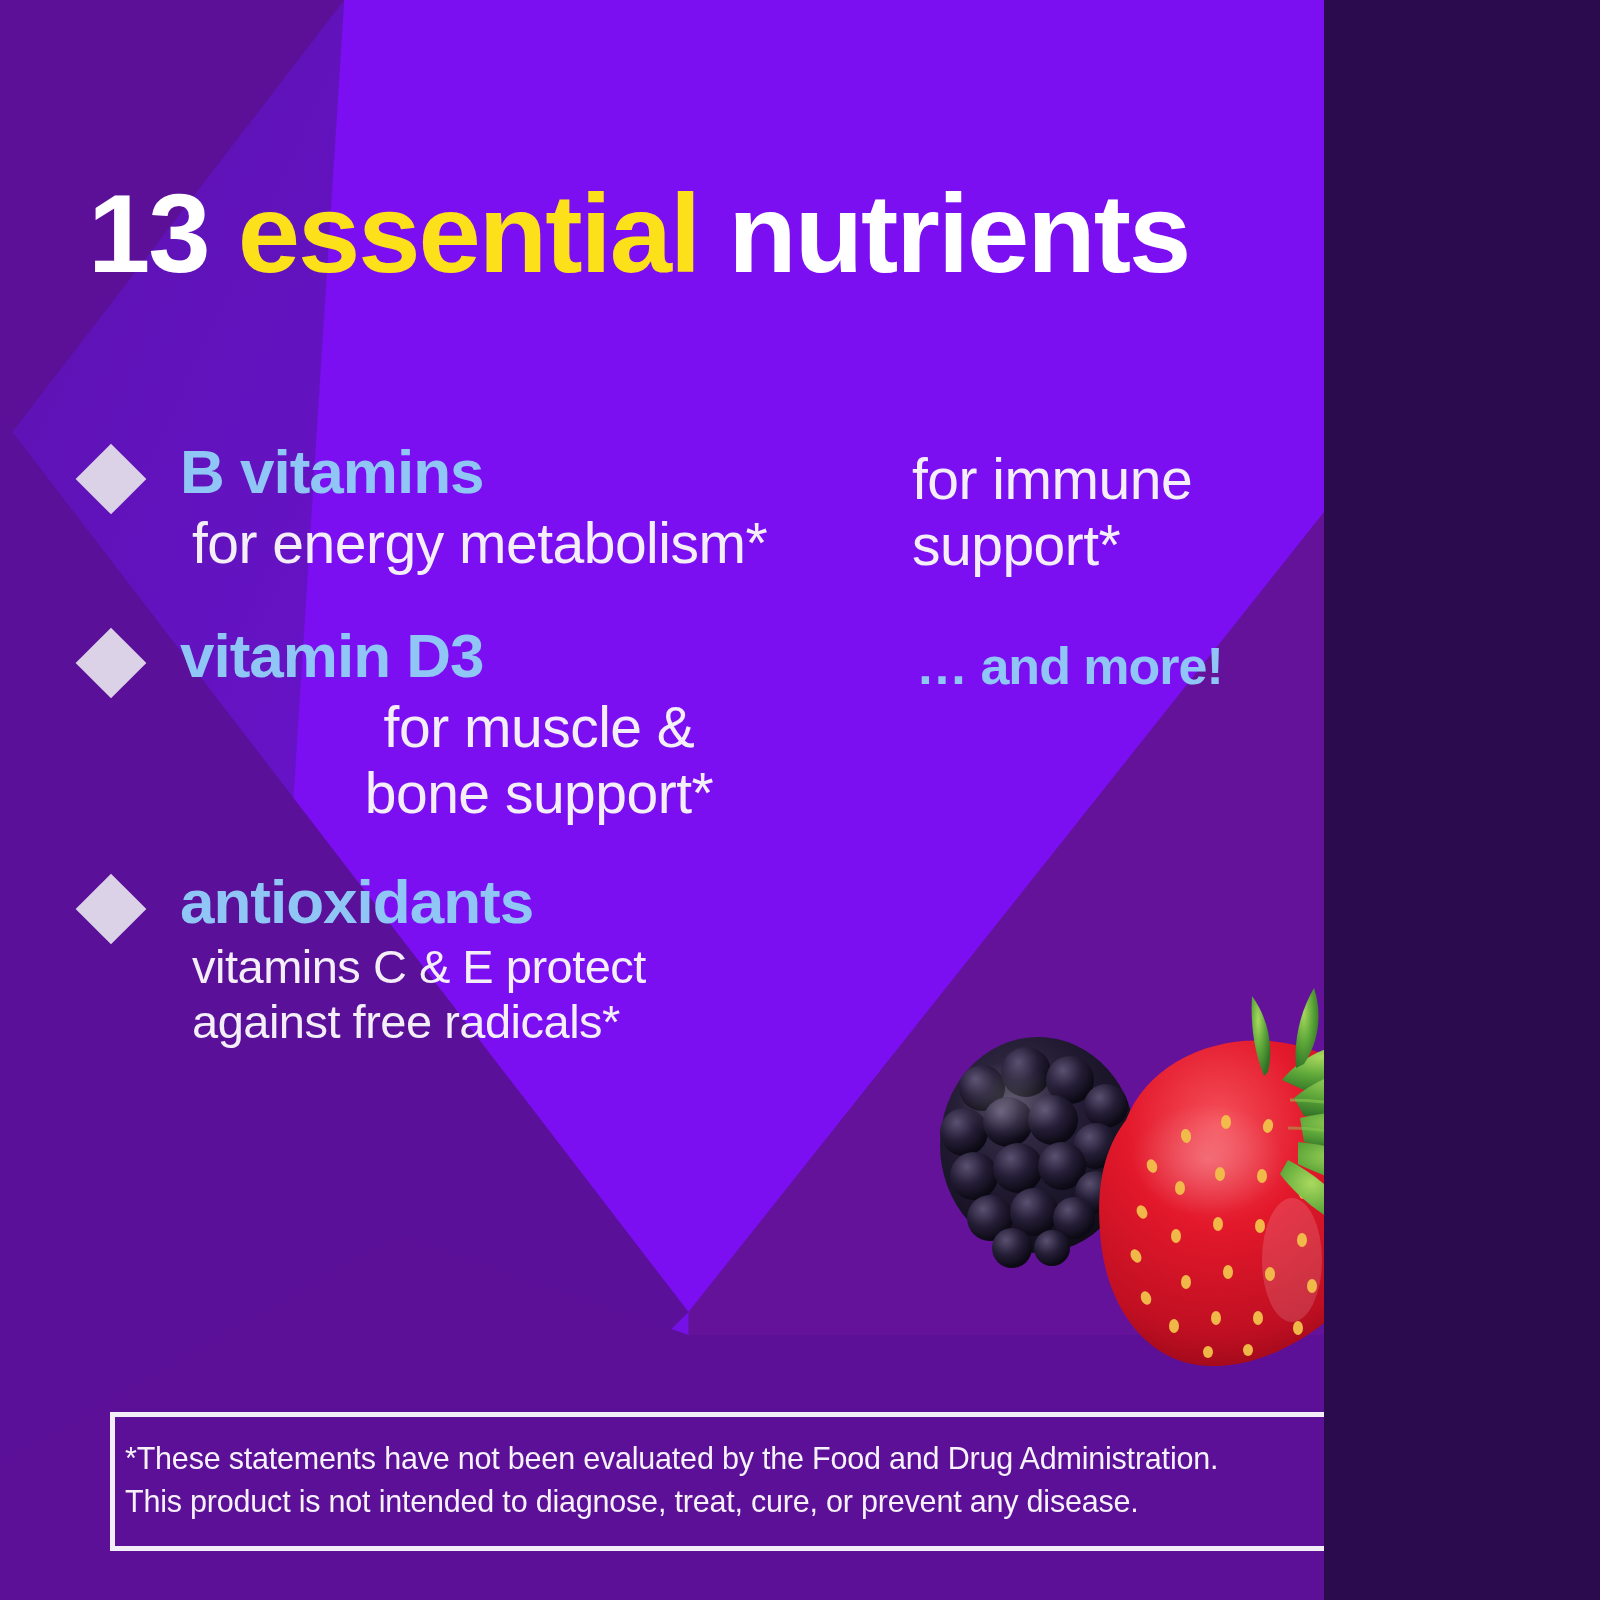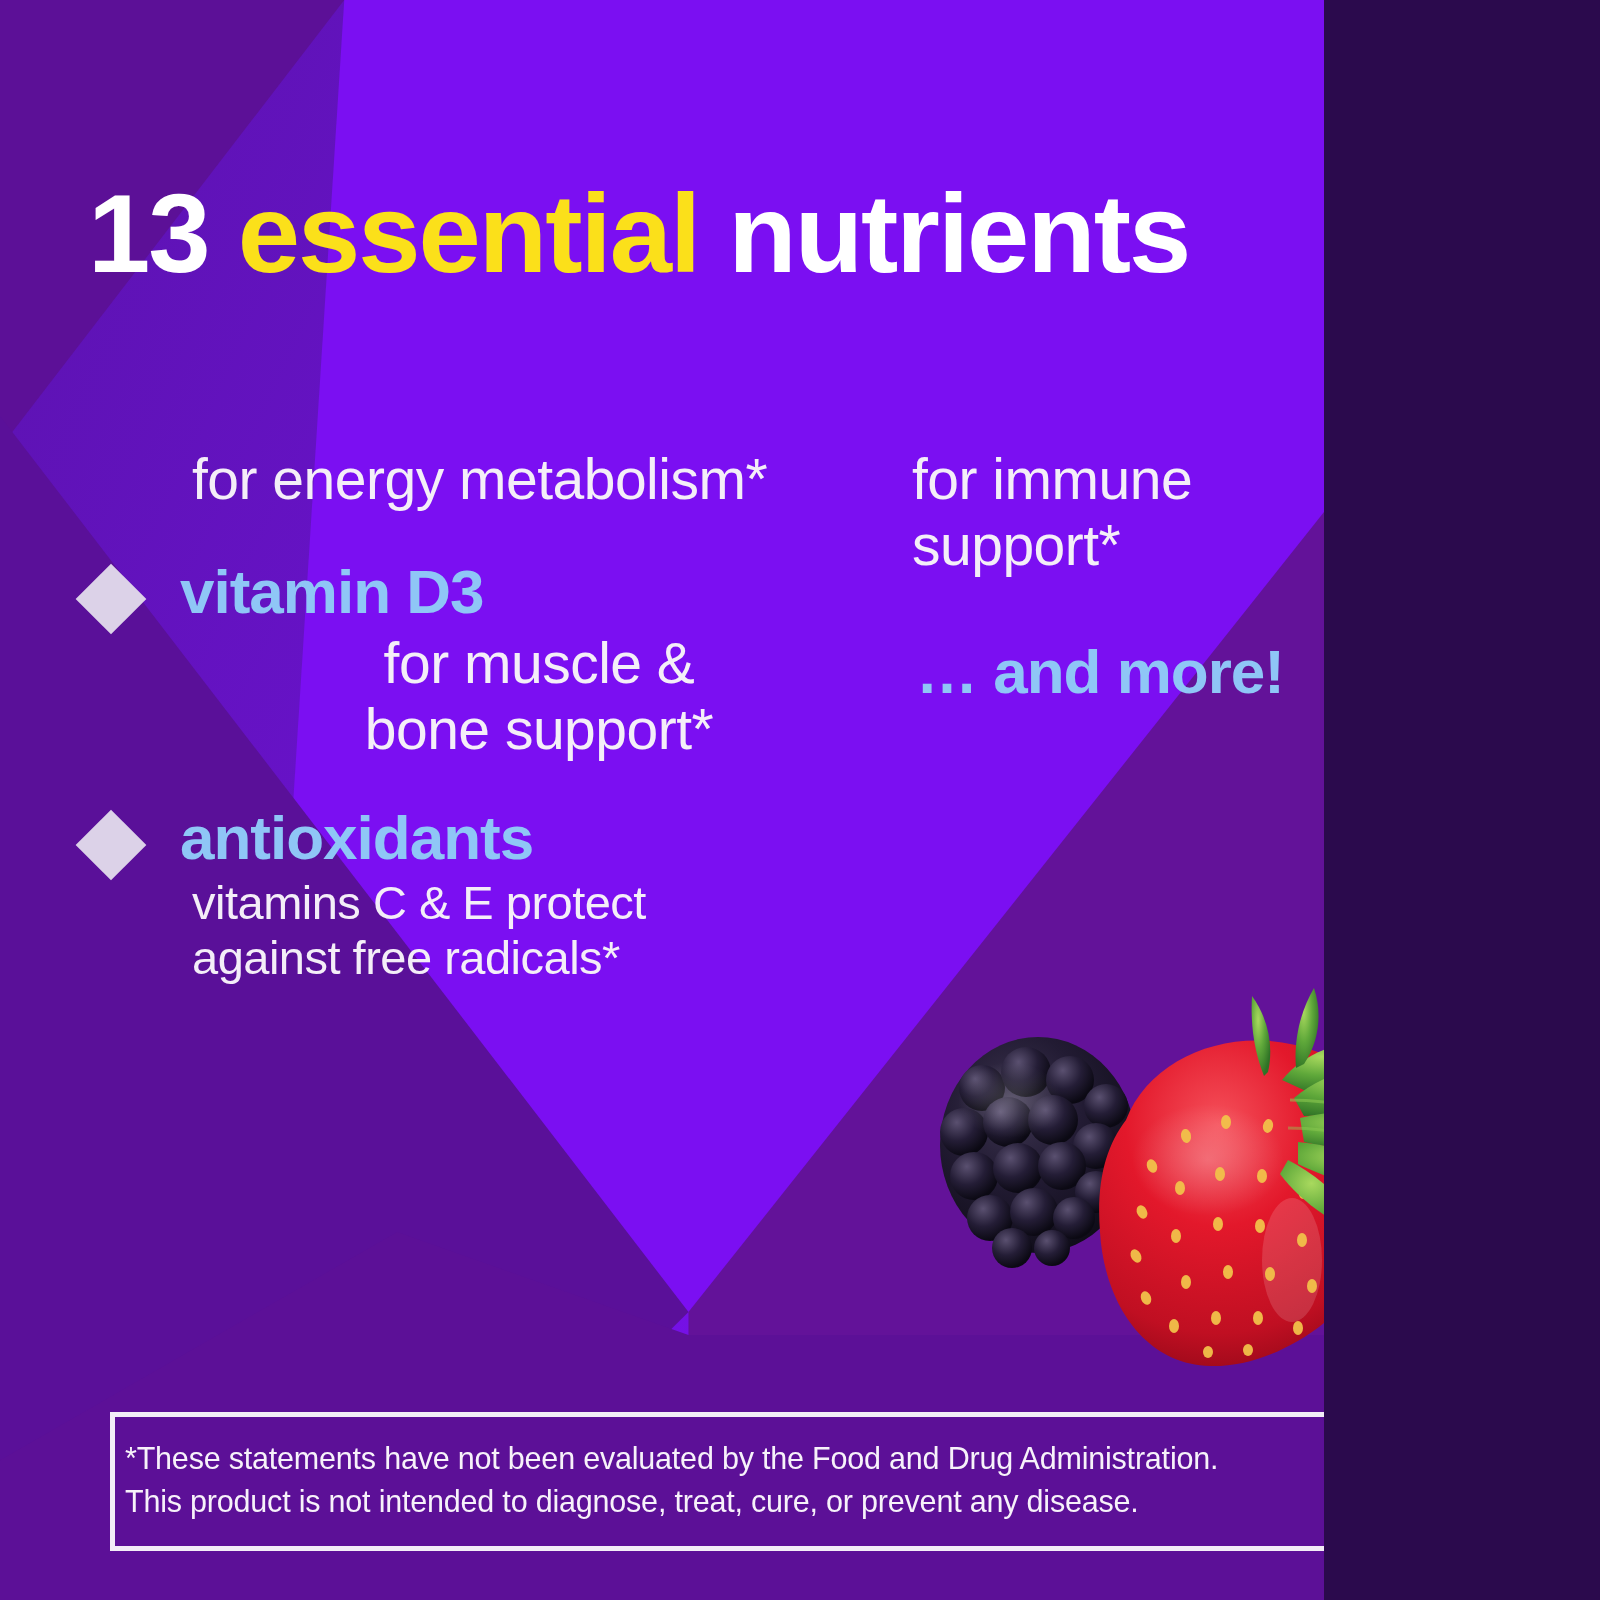--- a/index.html
+++ b/index.html
@@ -86,21 +86,21 @@
     font-size: 57px;
     font-weight: 400;
     color: #F4EEF8;
     line-height: 1.16;
     margin-top: 6px;
     margin-left: 106px;
     letter-spacing: -0.5px;
   }
 
   .and-more {
-    font-size: 62px;
+    font-size: 52px;
     font-weight: 800;
     color: #8FC6F6;
     letter-spacing: -1px;
     white-space: nowrap;
   }
 
   
   .fruit-art { position: absolute; left: 890px; top: 960px; width: 600px; height: 420px; }
 
   
@@ -131,20 +131,24 @@
   <div class="bg-shadow-left2"></div>
   <div class="bg-bottom"></div>
 
   <div class="headline">
     <span>13 </span><span class="hl-accent">essential</span><span> nutrients</span>
   </div>
 
   <div class="col-left">
 
     <div class="bullet-block">
+      <div class="bullet-row">
+        <div class="diamond"></div>
+        <div class="bullet-title">B vitamins</div>
+      </div>
       <div class="bullet-sub">for energy metabolism*</div>
     </div>
 
     <div class="bullet-block" style="margin-top:48px;">
       <div class="bullet-row">
         <div class="diamond"></div>
         <div class="bullet-title">vitamin D3</div>
       </div>
       <div class="bullet-sub" style="white-space:pre-line;text-align:center;">for muscle &amp;
 bone support*</div>

